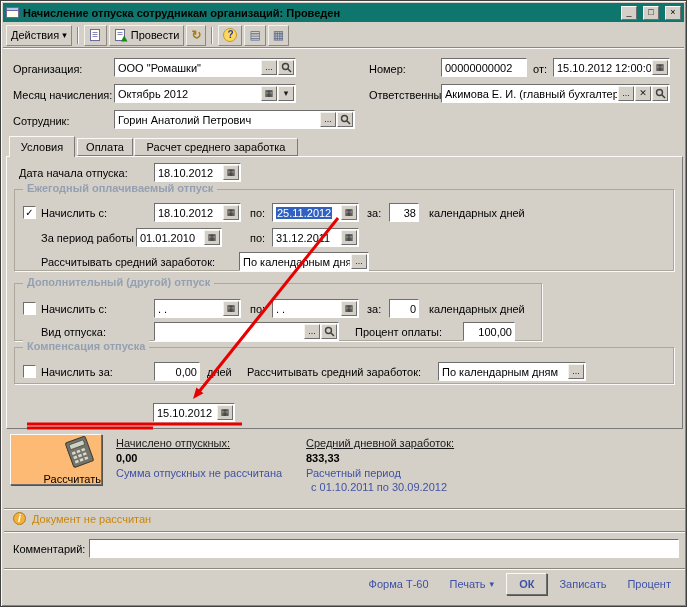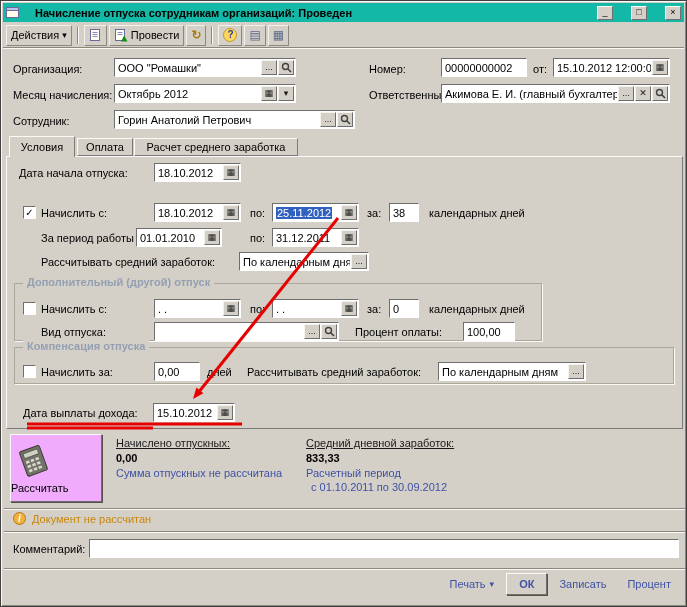--- a/index.html
+++ b/index.html
@@ -3,44 +3,44 @@
 <meta charset="utf-8">
 <style>
   *{box-sizing:border-box; margin:0; padding:0;}
   html,body{width:687px;height:607px;background:#808080;}
   #win{
     position:relative;width:687px;height:607px;background:#d4d0c8;
     border:1px solid #404040;
     box-shadow:inset 1px 1px 0 #fbfaf6, inset -1px -1px 0 #8a887e;
     font-family:"Liberation Sans",sans-serif;font-size:11px;color:#000;overflow:hidden;
   }
-  .titlebar{position:absolute;left:2px;top:2px;width:681px;height:19px;display:flex;align-items:center;gap:16px;padding:0 3px;background:#14b8a6;}
+  .titlebar{position:absolute;left:2px;top:2px;width:681px;height:19px;display:flex;align-items:center;gap:4px;padding:0 3px;background:#0f766e;}
   .title{flex:1;font-weight:bold;white-space:nowrap;overflow:hidden;}
   .winbtn{flex:none;width:16px;height:14px;margin-left:2px;display:flex;align-items:center;justify-content:center;font-size:9px;line-height:1;background:#d4d0c8;border:1px solid;border-color:#fbfaf6 #6e6e6e #6e6e6e #fbfaf6;}
   .toolbar{position:absolute;left:2px;top:22px;width:681px;height:25px;display:flex;align-items:center;gap:2px;padding:0 3px;border-bottom:1px solid #8a887e;box-shadow:0 1px 0 #fbfaf6;}
   .tbtn{height:21px;display:flex;align-items:center;gap:3px;padding:0 4px;background:#d4d0c8;border:1px solid;border-color:#f4f2ec #8a887e #8a887e #f4f2ec;white-space:nowrap;}
   .tsep{width:0;height:17px;border-left:1px solid #8a887e;border-right:1px solid #fbfaf6;margin:0 3px;}
   .arr{font-size:9px;line-height:1;}
   .mono-ic{font-size:12px;color:#5a6a8a;line-height:1;}
   .reread{font-size:12px;color:#a97a10;font-weight:bold;line-height:1;}
   .helpic{width:14px;height:14px;border-radius:50%;background:#ffd75e;border:1px solid #bb9a33;color:#2a3a9a;font-weight:bold;font-size:10px;line-height:12px;text-align:center;}
   .lbl{position:absolute;height:19px;line-height:19px;white-space:nowrap;}
   .fld{position:absolute;height:19px;background:#fff;border:1px solid;border-color:#6e6e6e #fff #fff #6e6e6e;display:flex;align-items:center;padding:0 1px 0 3px;overflow:hidden;}
   .fld .val{flex:1 1 auto;white-space:nowrap;overflow:hidden;}
-  .fld.num .val{padding-right:1px;}
+  .fld.num .val{text-align:right;padding-right:1px;}
   .sq{flex:0 0 auto;width:16px;height:15px;margin-left:1px;display:flex;align-items:center;justify-content:center;background:#d4d0c8;border:1px solid;border-color:#f4f2ec #6e6e6e #6e6e6e #f4f2ec;font-size:9px;line-height:1;color:#1a1a1a;overflow:hidden;}
   .sel{background:#3060c0;color:#fff;padding:0 1px;}
   .cb{position:absolute;width:13px;height:13px;background:#fff;border:1px solid;border-color:#6e6e6e #fff #fff #6e6e6e;font-size:10px;line-height:11px;text-align:center;}
   .tab{position:absolute;text-align:center;background:#d4d0c8;border:1px solid;border-color:#fbfaf6 #7a7a7a #7a7a7a #fbfaf6;z-index:1;}
   .tab.active{border-bottom:none;z-index:5;font-weight:normal;}
   .tabpanel{position:absolute;left:5px;top:155px;width:677px;height:273px;border:1px solid;border-color:#fbfaf6 #7a7a7a #7a7a7a #fbfaf6;background:#d4d0c8;}
   .grp{position:absolute;border:1px solid #aaa79c;box-shadow:1px 1px 0 #fbfaf6;}
   .cap{position:absolute;top:-8px;left:8px;background:#d4d0c8;padding:0 4px;color:#94a0b2;font-weight:bold;white-space:nowrap;}
   .hr{position:absolute;left:3px;width:681px;height:0;border-top:1px solid #8a887e;border-bottom:1px solid #fbfaf6;}
-  .bigbtn{position:absolute;left:9px;top:433px;width:92px;height:68px;display:flex;flex-direction:column;align-items:flex-start;justify-content:center;gap:3px;background:#f0abfc;border:1px solid;border-color:#fbfaf6 #6e6e6e #6e6e6e #fbfaf6;box-shadow:1px 1px 0 #55524a;}
+  .bigbtn{position:absolute;left:9px;top:433px;width:92px;height:51px;display:flex;flex-direction:column;align-items:flex-end;justify-content:center;gap:3px;background:#fdba74;border:1px solid;border-color:#fbfaf6 #6e6e6e #6e6e6e #fbfaf6;box-shadow:1px 1px 0 #55524a;}
   .txt{position:absolute;white-space:nowrap;}
   .ulink{text-decoration:underline;color:#1a1a1a;}
   .bold{font-weight:bold;}
   .blue{color:#3f51a5;}
   .warn{color:#c8860a;}
   .infoic{position:absolute;left:12px;top:511px;width:13px;height:13px;border-radius:50%;background:#f2b13c;border:1px solid #b5791c;color:#fff;font-weight:bold;font-style:italic;font-size:10px;line-height:11px;text-align:center;}
   .cinput{position:absolute;left:88px;top:538px;width:590px;height:19px;border:1px solid;border-color:#6e6e6e #fff #fff #6e6e6e;background:#fff;font:11px "Liberation Sans",sans-serif;padding:0 3px;outline:none;}
   .footer{position:absolute;top:572px;right:6px;display:flex;gap:3px;align-items:center;}
   .fbtn{height:22px;display:flex;align-items:center;gap:4px;padding:0 8px;color:#3f51a5;background:transparent;border:1px solid transparent;white-space:nowrap;}
   .fbtn.ok{background:#d4d0c8;border-color:#fbfaf6 #6e6e6e #6e6e6e #fbfaf6;box-shadow:1px 1px 0 #55524a;font-weight:bold;padding:0 12px;}
@@ -165,20 +165,23 @@
   <div class="tab" style="left:76px;top:137px;width:56px;height:18px;line-height:17px">Оплата</div>
   <div class="tab" style="left:133px;top:137px;width:164px;height:18px;line-height:17px">Расчет среднего заработка</div>
   <div class="tabpanel"></div>
 
   <span class="lbl" style="left:18px;top:163px">Дата начала отпуска:</span>
   <div class="fld" style="left:153px;top:162px;width:87px">
     <span class="val">18.10.2012</span>
     <span class="sq">▦</span>
   </div>
 
+  <div class="grp" style="left:13px;top:188px;width:660px;height:82px">
+    <span class="cap">Ежегодный оплачиваемый отпуск</span>
+  </div>
   <span class="cb" style="left:22px;top:205px">
     <span>✓</span>
   </span>
   <span class="lbl" style="left:40px;top:203px">Начислить с:</span>
   <div class="fld" style="left:153px;top:202px;width:87px">
     <span class="val">18.10.2012</span>
     <span class="sq">▦</span>
   </div>
   <span class="lbl" style="left:249px;top:203px">по:</span>
   <div class="fld" style="left:271px;top:202px;width:87px">
@@ -252,21 +255,20 @@
   <div class="fld num" style="left:153px;top:361px;width:46px">
     <span class="val">0,00</span>
   </div>
   <span class="lbl" style="left:206px;top:362px">дней</span>
   <span class="lbl" style="left:246px;top:362px">Рассчитывать средний заработок:</span>
   <div class="fld" style="left:437px;top:361px;width:148px">
     <span class="val">По календарным дням</span>
     <span class="sq">...</span>
   </div>
 
-  <span class="lbl" style="left:22px;top:403px">Дата выплаты дохода:</span>
   <div class="fld" style="left:152px;top:402px;width:82px">
     <span class="val">15.10.2012</span>
     <span class="sq">▦</span>
   </div>
 
   <div class="bigbtn">
     <span>
       <svg width="44" height="36" viewBox="0 0 44 36">
         <g transform="rotate(-20 22 18)">
           <rect x="12" y="5" width="21" height="26" rx="2" fill="#73736a" stroke="#3a3a33"></rect>
@@ -300,20 +302,21 @@
   <div class="hr" style="top:507px"></div>
   <span class="infoic">i</span>
   <span class="txt warn" style="left:31px;top:512px">Документ не рассчитан</span>
   <div class="hr" style="top:530px"></div>
 
   <span class="lbl" style="left:12px;top:539px">Комментарий:</span>
   <input class="cinput" value="" style="">
 
   <div class="hr" style="top:567px"></div>
   <div class="footer">
+    <div class="fbtn">Форма Т-60</div>
     <div class="fbtn">
       <span>Печать</span>
       <span class="arr">▾</span>
     </div>
     <div class="fbtn ok">ОК</div>
     <div class="fbtn">Записать</div>
     <div class="fbtn">Процент</div>
   </div>
 
   <svg class="overlay" width="687" height="607" viewBox="0 0 687 607">

